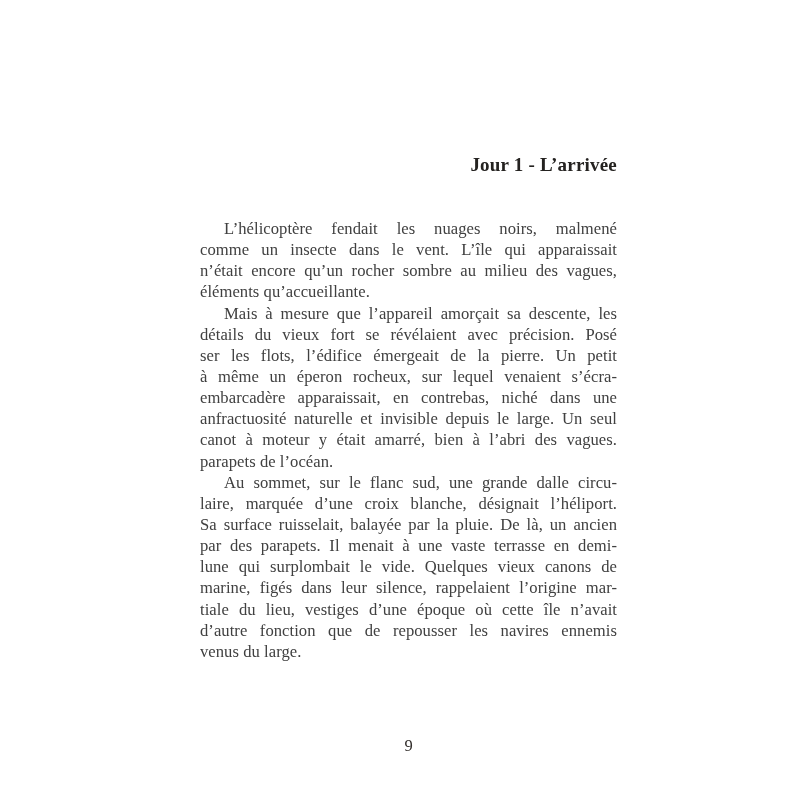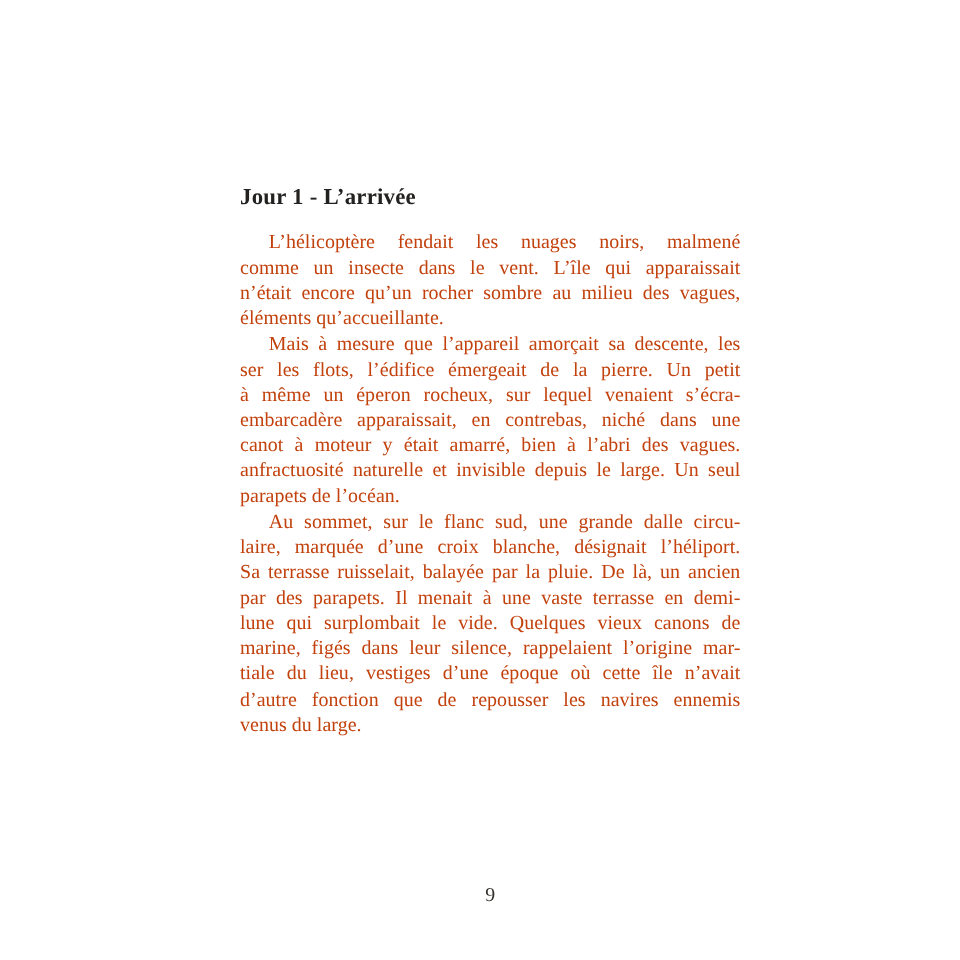--- a/index.html
+++ b/index.html
@@ -23,38 +23,38 @@
   .text-block {
     position: absolute;
     left: 200px;
     top: 154px;
     width: 417px;
   }
 
   .chapter-title {
     font-size: 19px;
     font-weight: bold;
-    text-align: left;
+    text-align: right;
     color: #242220;
     letter-spacing: 0.2px;
-    margin-bottom: 15px;
+    margin-bottom: 42px;
   }
 
   .paragraph {
     
   }
 
   .line {
     font-size: 16.6px;
     line-height: 21.15px;
     height: 21.15px;
     white-space: nowrap;
     text-align: justify;
     text-align-last: justify;
-    color: #c2410c;
+    color: #404040;
     letter-spacing: 0.05px;
   }
 
   .line.first {
     text-indent: 24px;
   }
 
   .line.last {
     text-align-last: left;
     white-space: normal;
@@ -78,31 +78,32 @@
     <div class="chapter-title">Jour 1 - L’arrivée</div>
     <div>
         <div class="paragraph">
           <div class="line first">L’hélicoptère fendait les nuages noirs, malmené</div>
           <div class="line">comme un insecte dans le vent. L’île qui apparaissait</div>
           <div class="line">n’était encore qu’un rocher sombre au milieu des vagues,</div>
           <div class="line last">éléments qu’accueillante.</div>
         </div>
         <div class="paragraph">
           <div class="line first">Mais à mesure que l’appareil amorçait sa descente, les</div>
+          <div class="line">détails du vieux fort se révélaient avec précision. Posé</div>
           <div class="line">ser les flots, l’édifice émergeait de la pierre. Un petit</div>
           <div class="line">à même un éperon rocheux, sur lequel venaient s’écra-</div>
           <div class="line">embarcadère apparaissait, en contrebas, niché dans une</div>
+          <div class="line">anfractuosité naturelle et invisible depuis le large. Un seul</div>
           <div class="line">canot à moteur y était amarré, bien à l’abri des vagues.</div>
-          <div class="line">anfractuosité naturelle et invisible depuis le large. Un seul</div>
           <div class="line last">parapets de l’océan.</div>
         </div>
         <div class="paragraph">
           <div class="line first">Au sommet, sur le flanc sud, une grande dalle circu-</div>
           <div class="line">laire, marquée d’une croix blanche, désignait l’héliport.</div>
-          <div class="line">Sa terrasse ruisselait, balayée par la pluie. De là, un ancien</div>
+          <div class="line">Sa surface ruisselait, balayée par la pluie. De là, un ancien</div>
           <div class="line">par des parapets. Il menait à une vaste terrasse en demi-</div>
           <div class="line">lune qui surplombait le vide. Quelques vieux canons de</div>
           <div class="line">marine, figés dans leur silence, rappelaient l’origine mar-</div>
           <div class="line">tiale du lieu, vestiges d’une époque où cette île n’avait</div>
           <div class="line">d’autre fonction que de repousser les navires ennemis</div>
           <div class="line last">venus du large.</div>
         </div>
       </div>
   </div>
   <div class="page-number">9</div>

